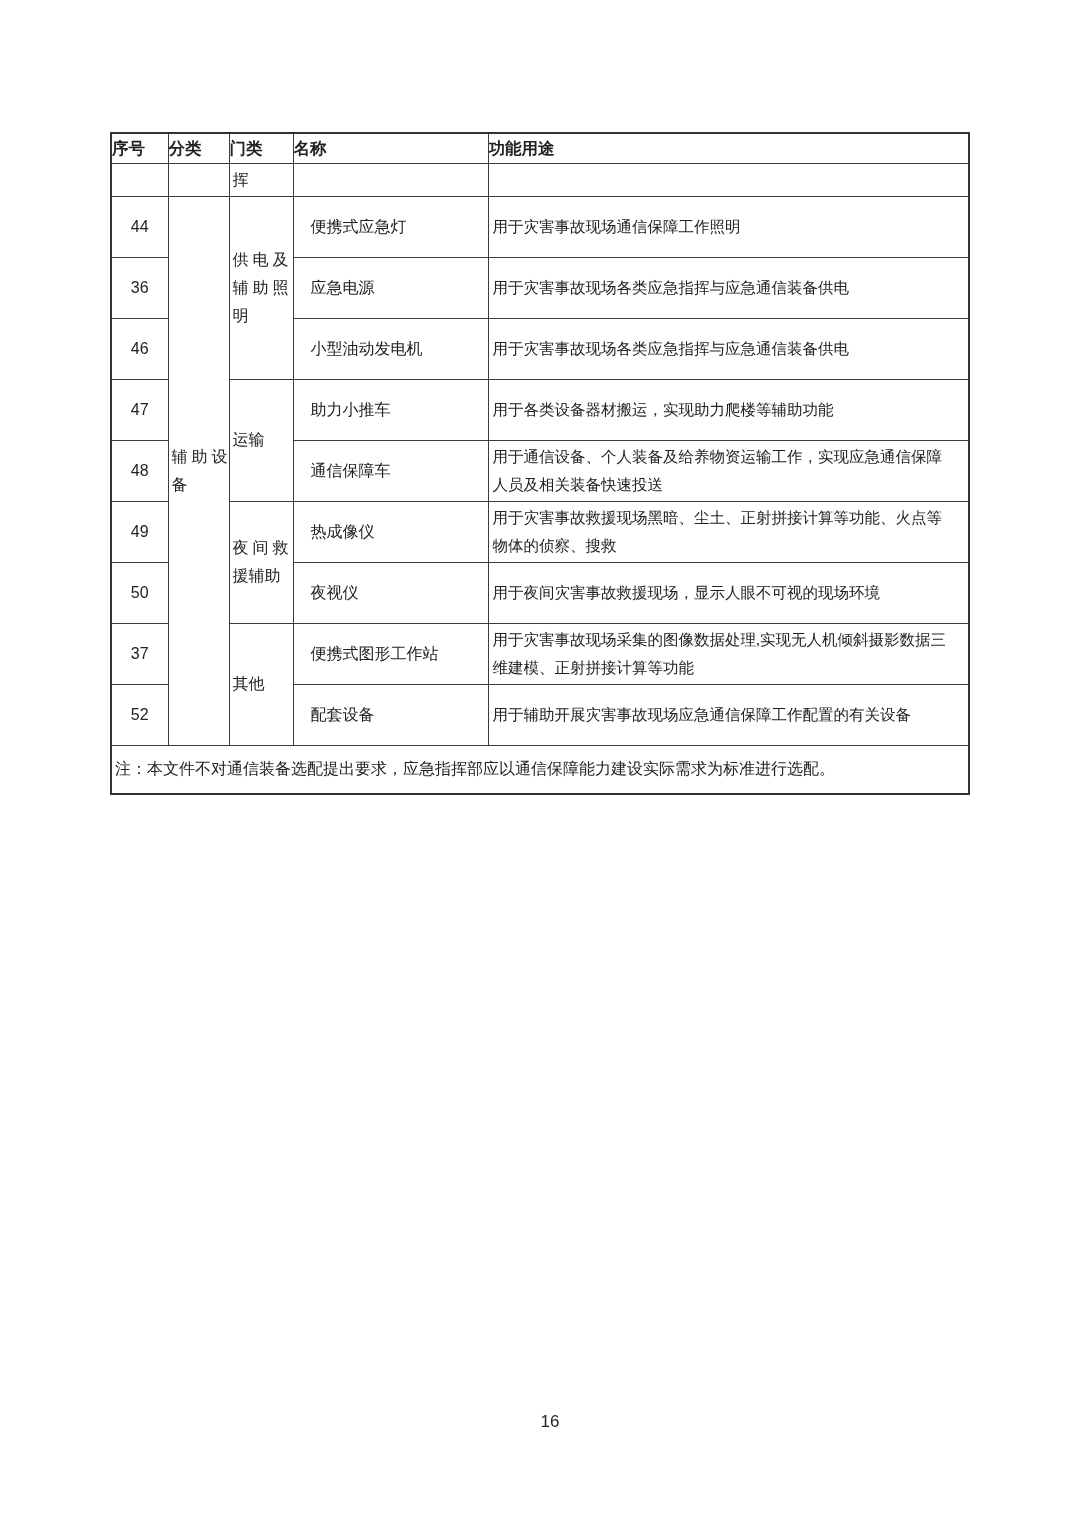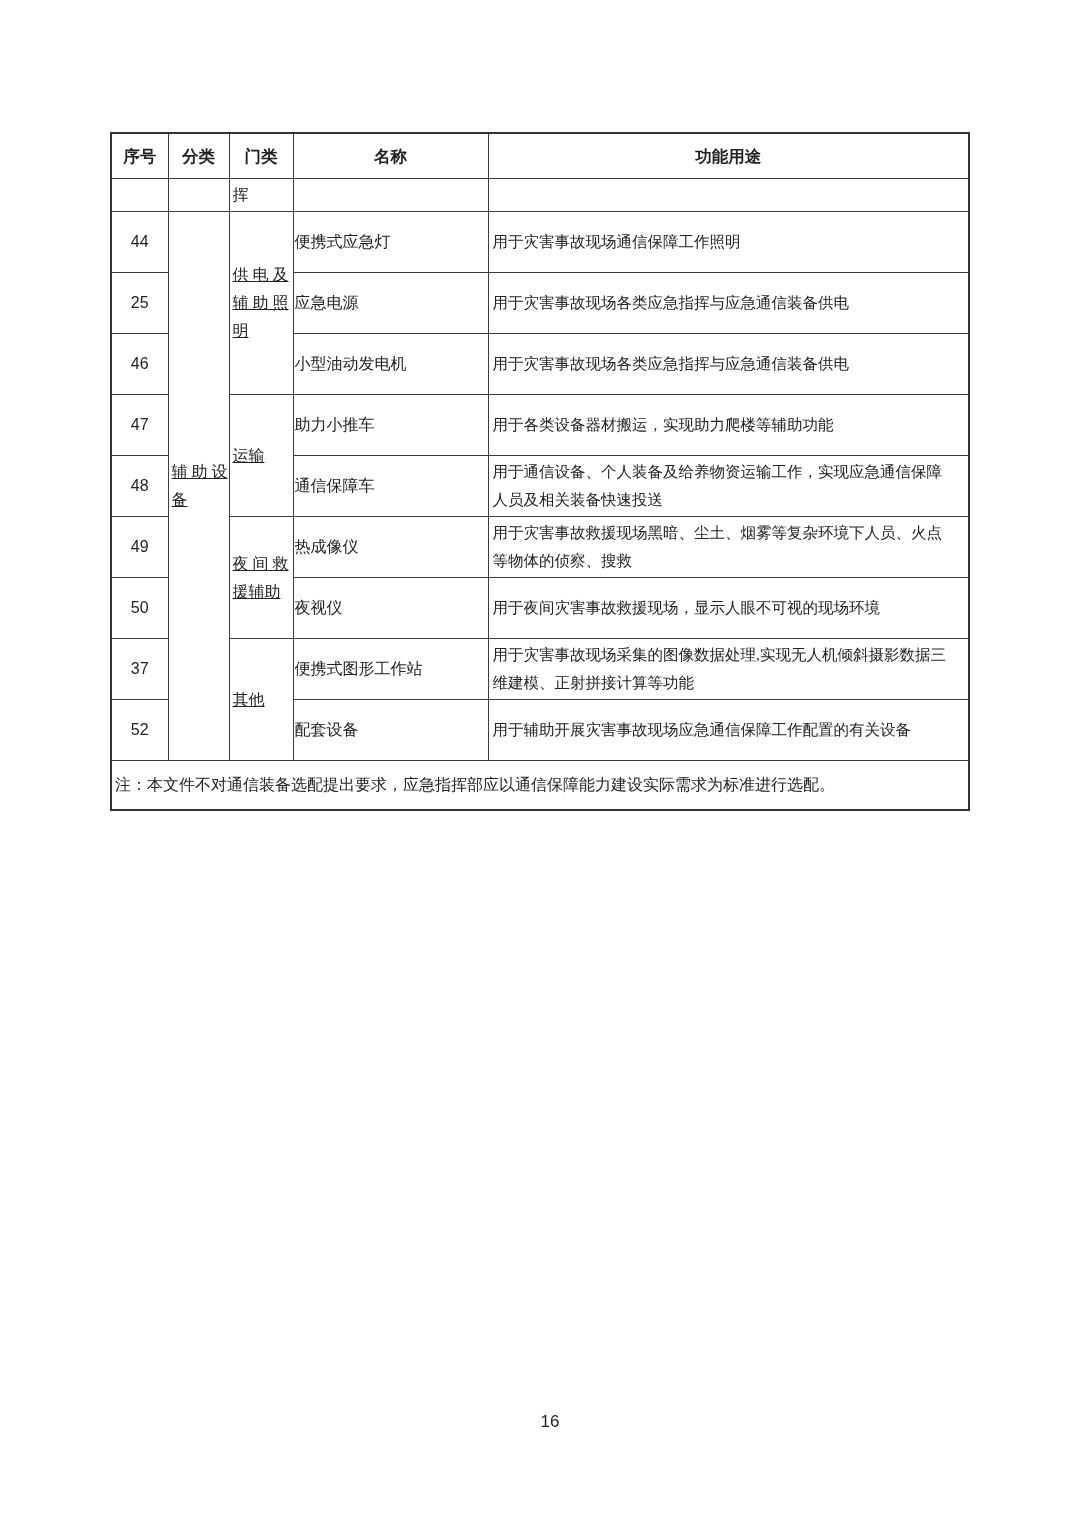--- a/index.html
+++ b/index.html
@@ -23,31 +23,30 @@
     vertical-align: middle;
     font-size: 16px;
     line-height: 28px;
     padding: 0 2px 0 3px;
     overflow: hidden;
   }
   td.c-head {
     font-family: "Liberation Sans", sans-serif;
     font-weight: bold;
     font-size: 16.5px;
-    text-align: center;
-    padding: 8px;
+    padding: 0;
   }
   td.c-num {
     font-family: "Liberation Sans", sans-serif;
     font-size: 16px;
     text-align: center;
     padding: 16px;
   }
-  td.c-group div { white-space: nowrap; text-decoration: underline; }
-  td.c-name { padding-left: 1px; }
+  td.c-group div { white-space: nowrap; }
+  td.c-name { padding-left: 17px; }
   td.c-func {
     font-size: 15.5px;
     padding-left: 4px;
     padding-right: 21px;
   }
   td.c-note {
     font-size: 16px;
     padding-left: 3px;
   }
   .page-number {
@@ -100,21 +99,21 @@
     <td class="c-group" rowspan="3">
       <div>供 电 及</div>
       <div>辅 助 照</div>
       <div>明</div>
     </td>
     <td class="c-name">便携式应急灯</td>
     <td class="c-func">用于灾害事故现场通信保障工作照明</td>
   </tr>
 
   <tr style="height:30px">
-    <td class="c-num">25</td>
+    <td class="c-num">36</td>
     <td class="c-name">应急电源</td>
     <td class="c-func">用于灾害事故现场各类应急指挥与应急通信装备供电</td>
   </tr>
 
   <tr style="height:29px">
     <td class="c-num">46</td>
     <td class="c-name">小型油动发电机</td>
     <td class="c-func">用于灾害事故现场各类应急指挥与应急通信装备供电</td>
   </tr>
 
@@ -133,21 +132,21 @@
     <td class="c-func">用于通信设备、个人装备及给养物资运输工作，实现应急通信保障人员及相关装备快速投送</td>
   </tr>
 
   <tr style="height:58px">
     <td class="c-num">49</td>
     <td class="c-group" rowspan="2">
       <div>夜 间 救</div>
       <div>援辅助</div>
     </td>
     <td class="c-name">热成像仪</td>
-    <td class="c-func">用于灾害事故救援现场黑暗、尘土、烟雾等复杂环境下人员、火点等物体的侦察、搜救</td>
+    <td class="c-func">用于灾害事故救援现场黑暗、尘土、正射拼接计算等功能、火点等物体的侦察、搜救</td>
   </tr>
 
   <tr style="height:30px">
     <td class="c-num">50</td>
     <td class="c-name">夜视仪</td>
     <td class="c-func">用于夜间灾害事故救援现场，显示人眼不可视的现场环境</td>
   </tr>
 
   <tr style="height:60px">
     <td class="c-num">37</td>

